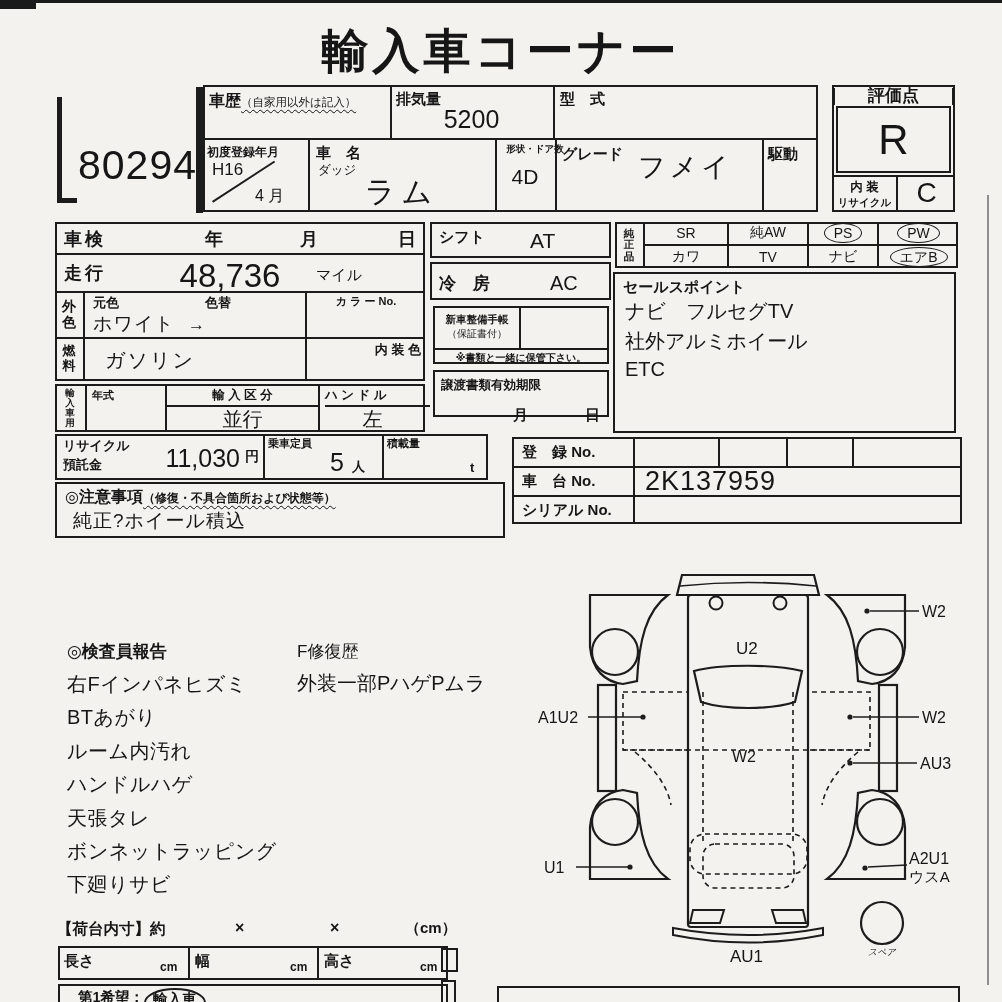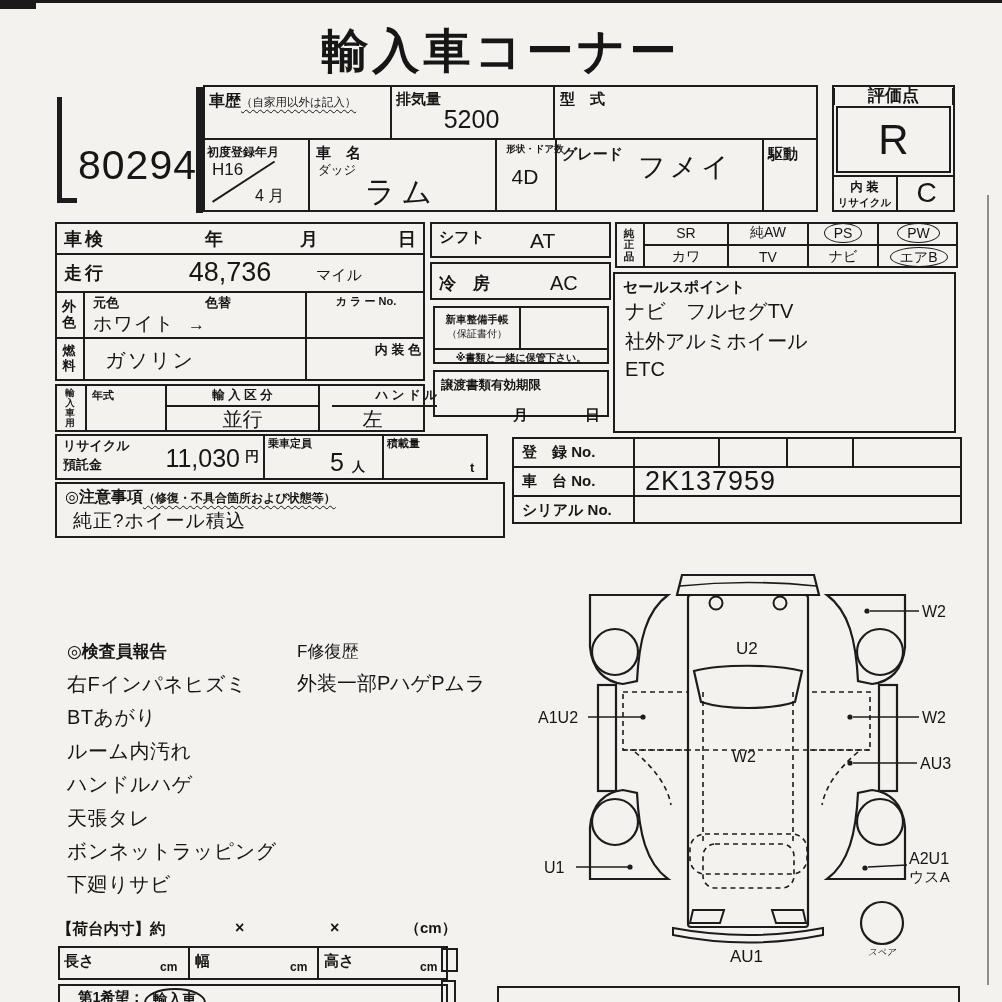--- a/index.html
+++ b/index.html
@@ -81,21 +81,21 @@
 
 <div class="a bx3" style="left:55px;top:222px;width:370px;height:159px;"></div>
 
 <div class="a b" style="left:64px;top:227px;font-size:18px;letter-spacing:3px;">車検</div>
 <div class="a b" style="left:205px;top:227px;font-size:18px;">年</div>
 <div class="a b" style="left:300px;top:227px;font-size:18px;">月</div>
 <div class="a b" style="left:398px;top:227px;font-size:18px;">日</div>
 <div class="a" style="left:55px;top:253px;width:370px;height:2px;background:#1c1c1c;"></div>
 
 <div class="a b" style="left:64px;top:261px;font-size:18px;letter-spacing:3px;">走行</div>
-<div class="a" style="left:150px;top:257px;width:160px;text-align:center;font-size:27px;">48,736</div>
+<div class="a" style="left:150px;top:257px;width:160px;text-align:center;font-size:33px;">48,736</div>
 <div class="a" style="left:316px;top:266px;font-size:15px;">マイル</div>
 <div class="a" style="left:55px;top:291px;width:370px;height:2px;background:#1c1c1c;"></div>
 
 <div class="a vlabel b pre" style="left:55px;top:291px;width:30px;height:46px;border-right:2px solid #1c1c1c;font-size:14px;">外
 色</div>
 <div class="a b" style="left:93px;top:294px;font-size:13px;">元色</div>
 <div class="a b" style="left:205px;top:294px;font-size:13px;">色替</div>
 <div class="a" style="left:93px;top:311px;font-size:19px;letter-spacing:1px;">ホワイト</div>
 <div class="a" style="left:188px;top:315px;font-size:17px;">→</div>
 <div class="a" style="left:305px;top:291px;width:2px;height:46px;background:#1c1c1c;"></div>
@@ -111,21 +111,21 @@
 <div class="a bx3" style="left:55px;top:384px;width:370px;height:48px;"></div>
 <div class="a vlabel b pre" style="left:55px;top:384px;width:32px;height:48px;border-right:2px solid #1c1c1c;font-size:9.5px;line-height:1.05;">輸
 入
 車
 用</div>
 <div class="a b" style="left:92px;top:388px;font-size:11px;">年式</div>
 <div class="a" style="left:165px;top:384px;width:2px;height:48px;background:#1c1c1c;"></div>
 <div class="a b" style="left:167px;top:387px;width:151px;text-align:center;font-size:12.5px;border-bottom:2px solid #1c1c1c;padding-bottom:1px;">輸 入 区 分</div>
 <div class="a" style="left:167px;top:406px;width:151px;text-align:center;font-size:20px;">並行</div>
 <div class="a" style="left:318px;top:384px;width:2px;height:48px;background:#1c1c1c;"></div>
-<div class="a b" style="left:332px;top:387px;width:105px;text-align:right;font-size:12.5px;border-bottom:2px solid #1c1c1c;padding-bottom:1px;">ハ ン ド ル</div>
+<div class="a b" style="left:325px;top:387px;width:105px;text-align:left;font-size:12.5px;border-bottom:2px solid #1c1c1c;padding-bottom:1px;">ハ ン ド ル</div>
 <div class="a" style="left:320px;top:406px;width:105px;text-align:center;font-size:20px;">左</div>
 
 <div class="a bx3" style="left:430px;top:222px;width:181px;height:36px;">
   <span class="b" style="position:absolute;left:7px;top:4px;font-size:15px;">シフト</span>
   <span style="position:absolute;left:98px;top:5px;font-size:21px;">AT</span>
 </div>
 <div class="a bx3" style="left:430px;top:262px;width:181px;height:38px;">
   <span class="b" style="position:absolute;left:7px;top:8px;font-size:17px;letter-spacing:6px;">冷 房</span>
   <span style="position:absolute;left:118px;top:8px;font-size:20px;">AC</span>
 </div>

